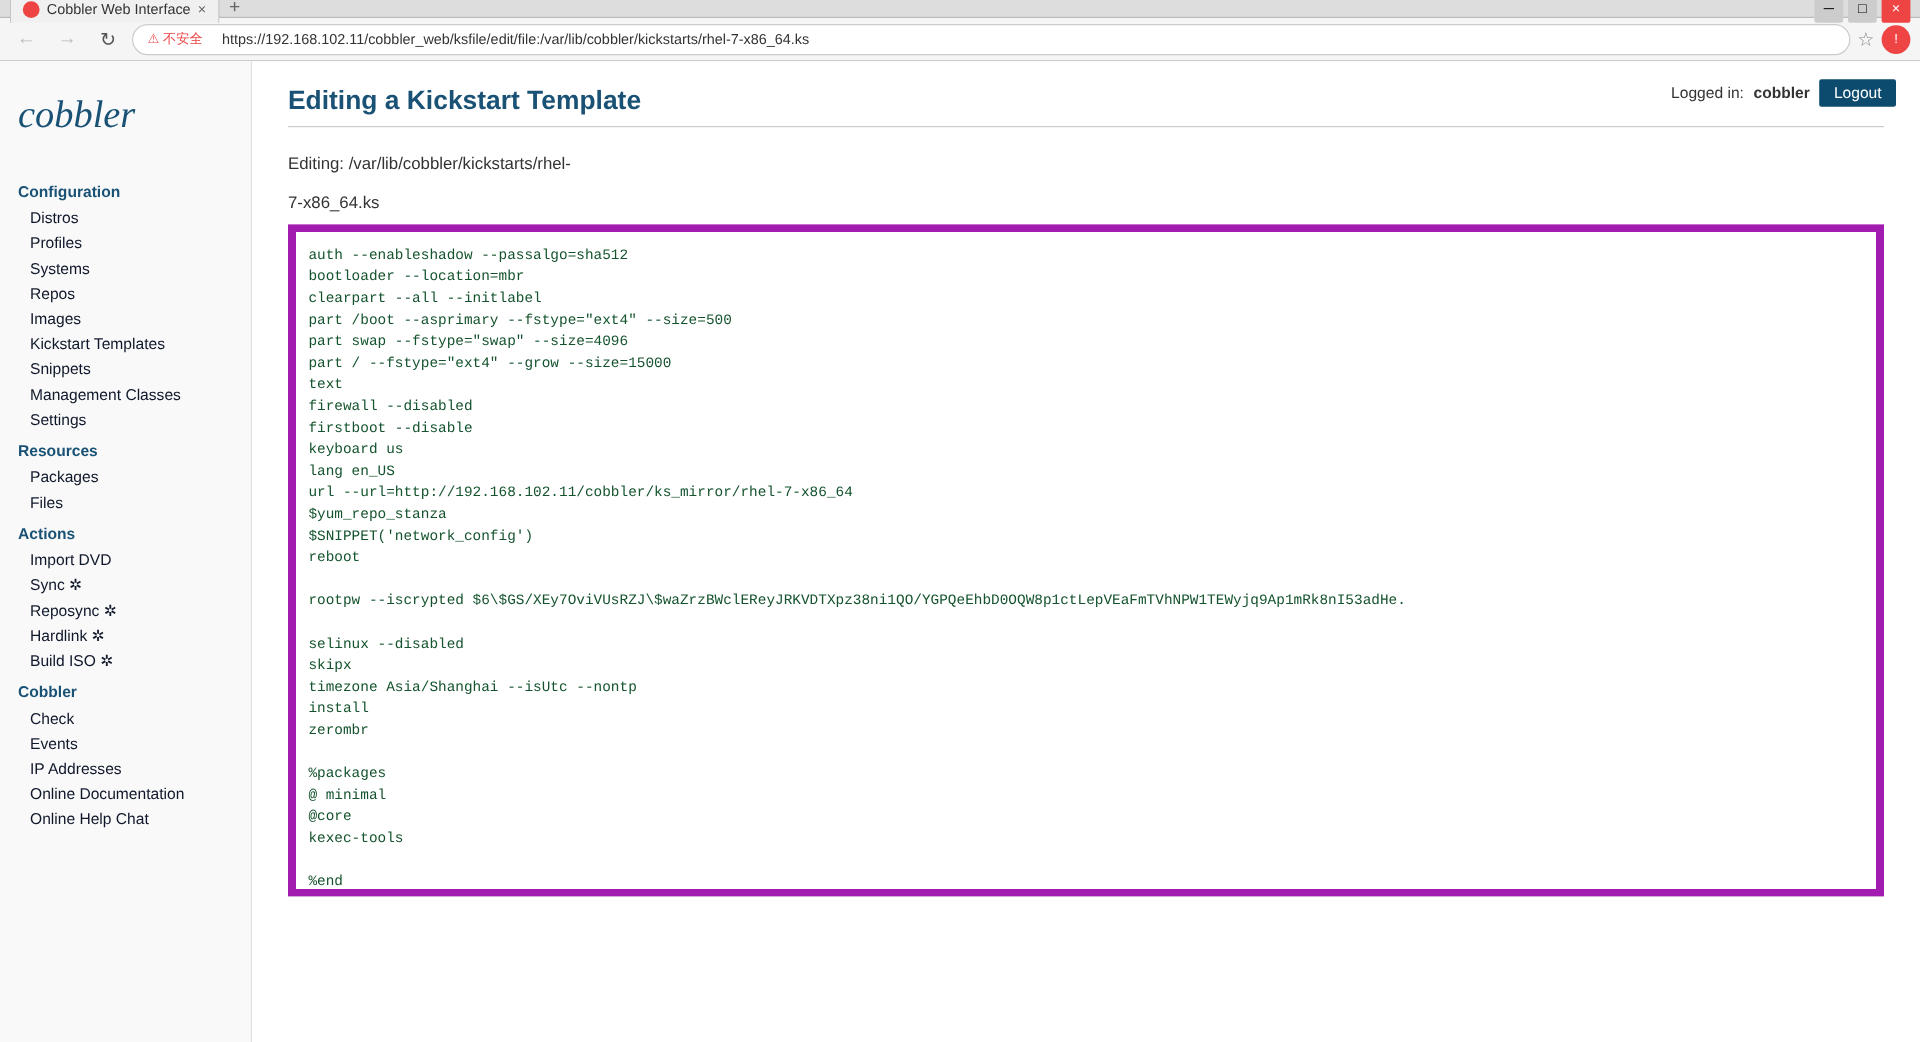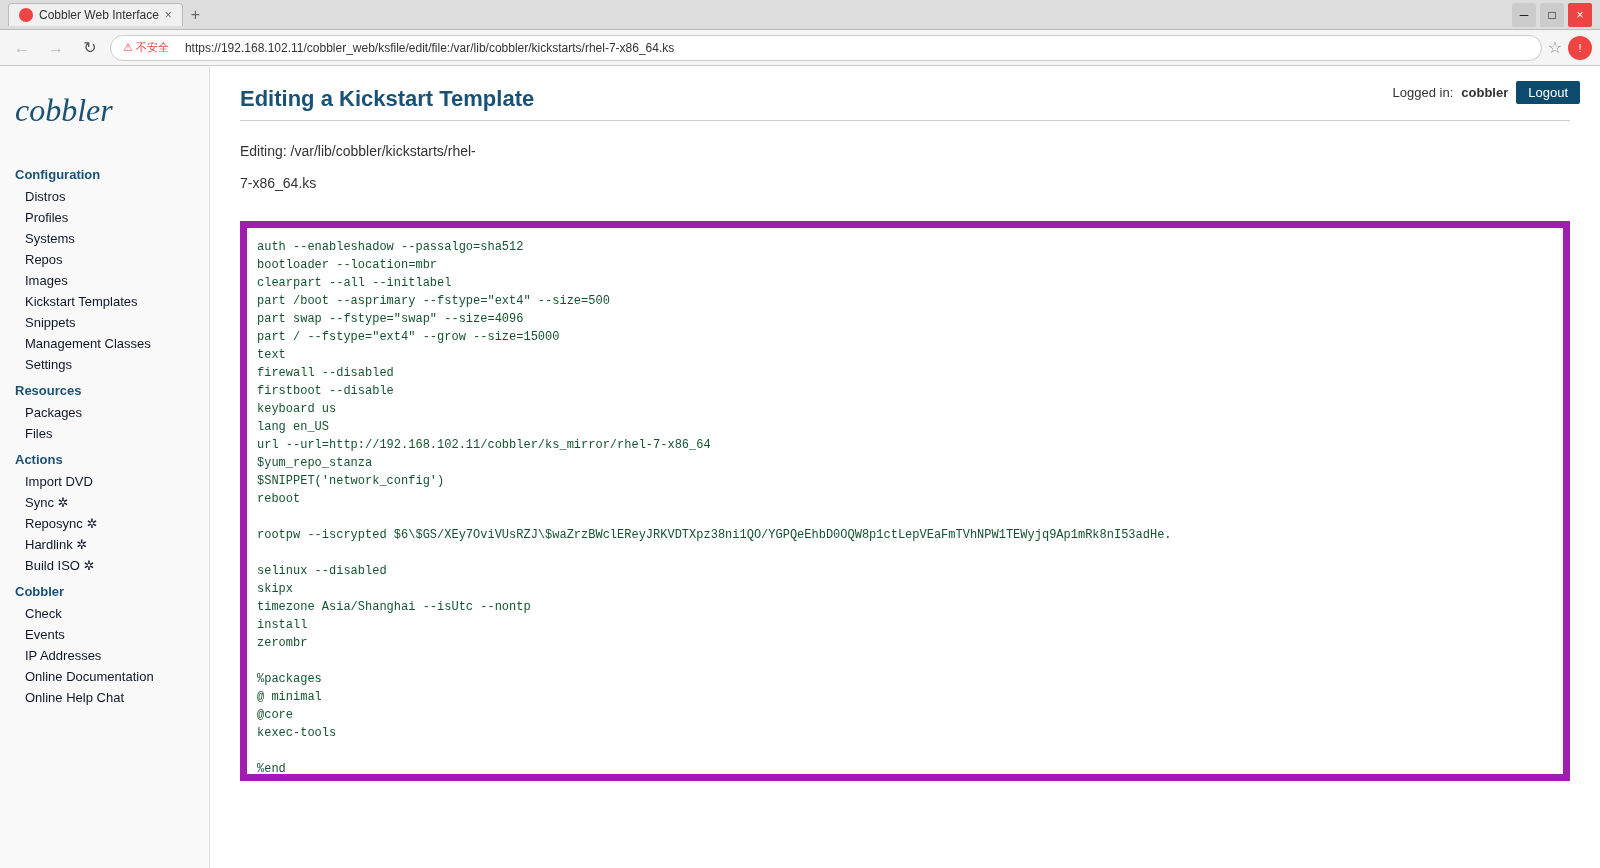--- a/index.html
+++ b/index.html
@@ -1,20 +1,20 @@
 <!DOCTYPE html>
 <html><head>
   <meta charset="utf-8">
   <style>
     * { margin: 0; padding: 0; box-sizing: border-box; }
     body { font-family: Arial, sans-serif; font-size: 13px; background: #f0f0f0; color: #333; }
 
     
     .browser-chrome { background: #e8e8e8; width: 1600px; }
-    .browser-titlebar { display: flex; align-items: center; background: #ddd; height: 30px; padding: 0 8px; gap: 8px; border-bottom: 1px solid #bbb; }
+    .browser-titlebar { display: flex; align-items: center; background: #ddd; height: 15px; padding: 0 8px; gap: 8px; border-bottom: 1px solid #bbb; }
     .browser-tab { display: flex; align-items: center; background: #f0f0f0; border: 1px solid #bbb; border-bottom: none; border-radius: 4px 4px 0 0; padding: 4px 10px; font-size: 12px; gap: 6px; min-width: 160px; }
     .browser-tab .tab-icon { width: 14px; height: 14px; background: #e44; border-radius: 50%; display: inline-block; }
     .browser-tab .tab-close { margin-left: auto; cursor: pointer; color: #666; }
     .new-tab-btn { background: none; border: none; cursor: pointer; font-size: 16px; color: #666; }
     .window-controls { margin-left: auto; display: flex; gap: 4px; }
     .win-btn { width: 24px; height: 24px; border: none; background: #ccc; cursor: pointer; border-radius: 2px; font-size: 12px; display: flex; align-items: center; justify-content: center; }
     .win-btn.close { background: #e44; color: white; }
 
     .browser-toolbar { display: flex; align-items: center; background: #f5f5f5; height: 36px; padding: 0 8px; gap: 6px; border-bottom: 1px solid #ccc; }
     .nav-btn { width: 28px; height: 28px; border: none; background: none; cursor: pointer; border-radius: 50%; font-size: 16px; color: #555; display: flex; align-items: center; justify-content: center; }
@@ -34,21 +34,21 @@
     .cobbler-logo svg { width: 120px; height: 50px; }
 
     .sidebar-section-header { font-size: 13px; font-weight: bold; color: #1a5276; padding: 8px 15px 4px; }
     .sidebar-item { display: block; padding: 3px 15px 3px 25px; color: #0f172a; font-size: 13px; text-decoration: none; cursor: pointer; }
     .logout-btn { background: #0c4a6e; color: white; border: none; padding: 4px 12px; cursor: pointer; font-size: 13px; border-radius: 2px; }
 
     
     .main-content { flex: 1; padding: 20px 30px; position: relative; }
     .page-title { font-size: 22px; font-weight: bold; color: #1a5276; margin-bottom: 22px; border-bottom: 1px solid #ccc; padding-bottom: 8px; }
     .editing-path { font-size: 14px; color: #333; margin-bottom: 16px; }
-    .editing-filename { font-size: 14px; color: #333; margin-bottom: 30px; }
+    .editing-filename { font-size: 14px; color: #333; margin-bottom: 11px; }
     .template-textarea { width: 100%; height: 560px; border: 7px solid #a21caf; padding: 10px; font-family: 'Courier New', monospace; font-size: 12px; color: #14532d; background: white; resize: none; line-height: 1.5; overflow-y: scroll; }
 
     
     .template-textarea::-webkit-scrollbar { width: 12px; }
     .template-textarea::-webkit-scrollbar-track { background: #f1f1f1; }
     .template-textarea::-webkit-scrollbar-thumb { background: #aaa; }
   </style>
 </head>
 <body>
 

